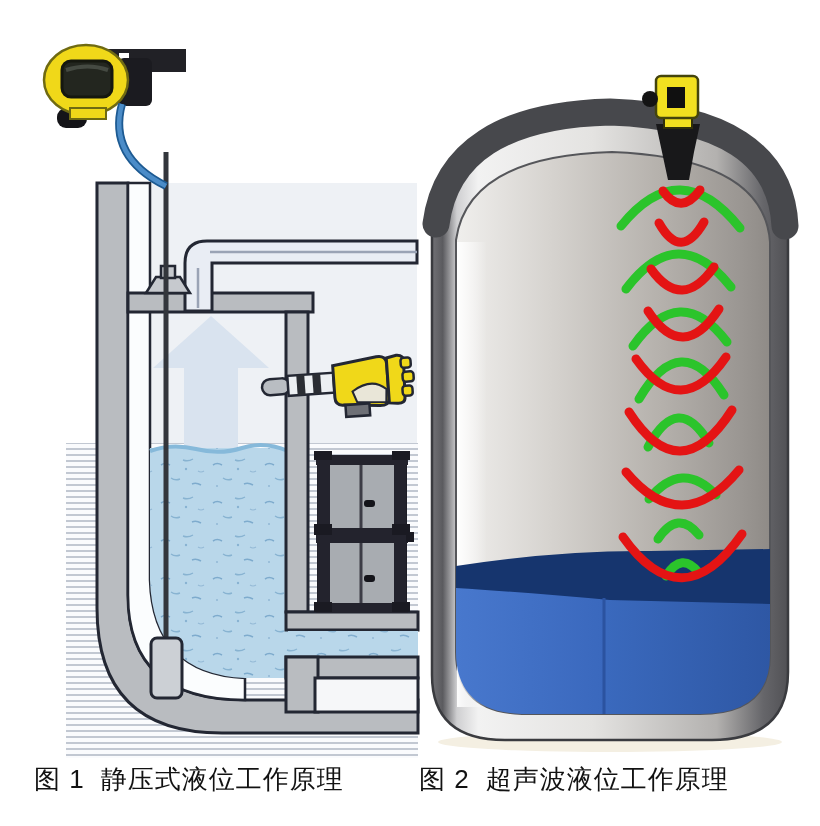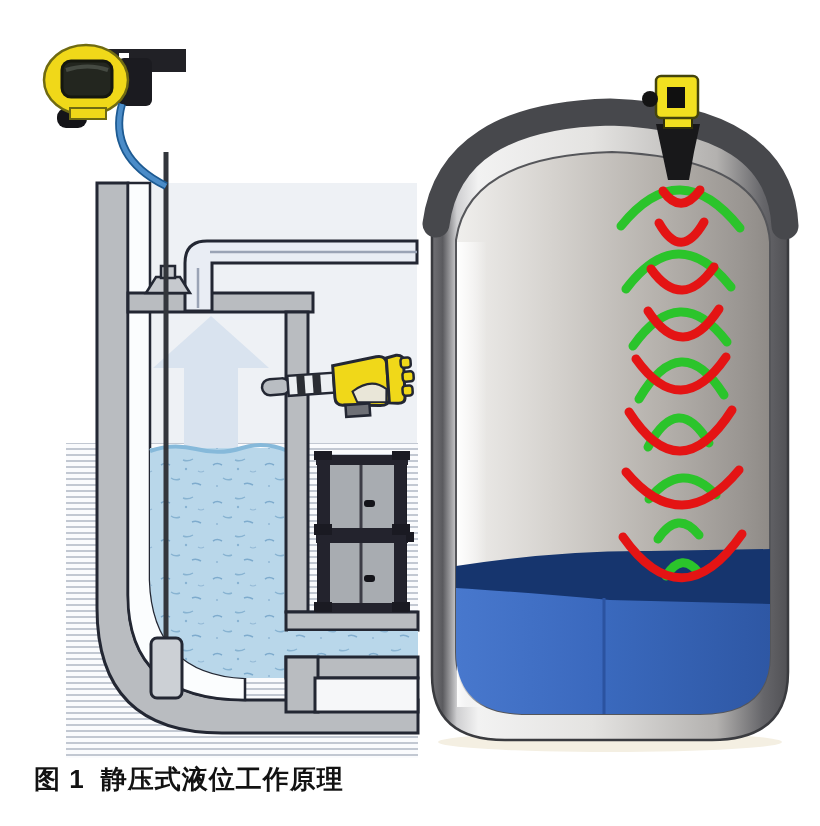--- a/index.html
+++ b/index.html
@@ -1,19 +1,19 @@
 <!DOCTYPE html>
 <html><head>
 <meta charset="utf-8">
 <style>
   html,body{margin:0;padding:0;background:#ffffff;}
   .stage{position:relative;width:820px;height:826px;background:#ffffff;overflow:hidden;
          font-family:"Liberation Sans","DejaVu Sans",sans-serif;}
   .stage svg{position:absolute;left:0;top:0;}
-  .caption{position:absolute;top:762px;font-size:26px;font-weight:700;color:#121212;
+  .caption{position:absolute;top:762px;font-size:26px;font-weight:400;color:#121212;
            letter-spacing:1px;white-space:nowrap;}
   .caption .lbl{margin-right:16px;}
   #cap1{left:34px;}
   #cap2{left:419px;}
 </style>
 </head>
 <body>
 
 <div class="stage">
 <svg width="820" height="826" viewBox="0 0 820 826">
@@ -192,13 +192,16 @@
       <rect x="667" y="87" width="18" height="21" fill="#101010"></rect>
       <circle cx="650" cy="99" r="8" fill="#141414"></circle>
       <rect x="644" y="94" width="10" height="10" fill="#141414"></rect>
     </g>
   </g>
 </svg>
 
 <div class="caption" id="cap1">
   <span class="lbl">图 1</span><span>静压式液位工作原理</span>
 </div>
+<div class="caption" id="cap2">
+  <span class="lbl">图 2</span><span>超声波液位工作原理</span>
 </div>
+</div>
 
 </body></html>

